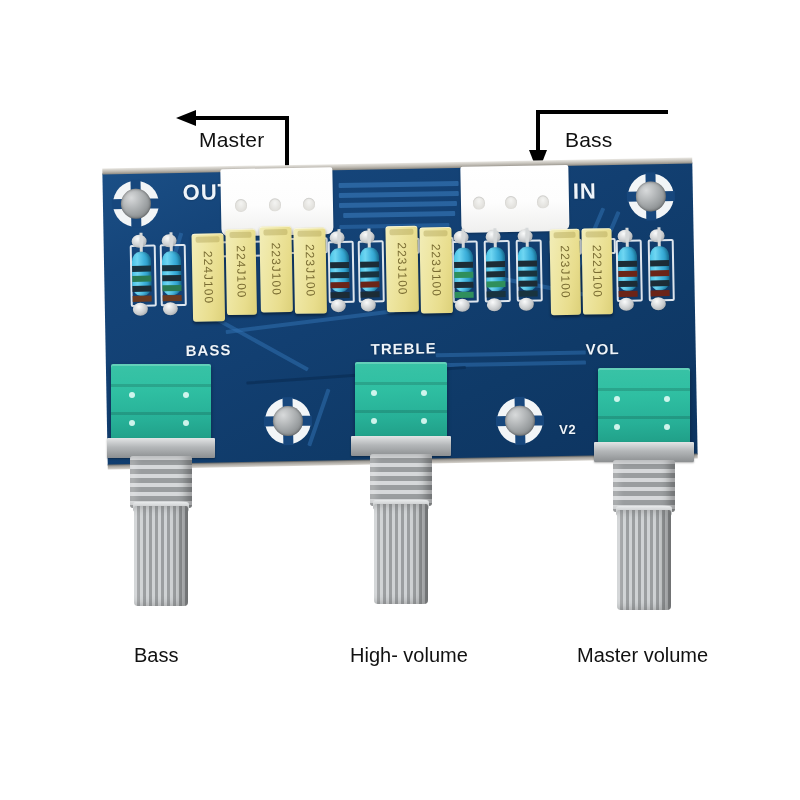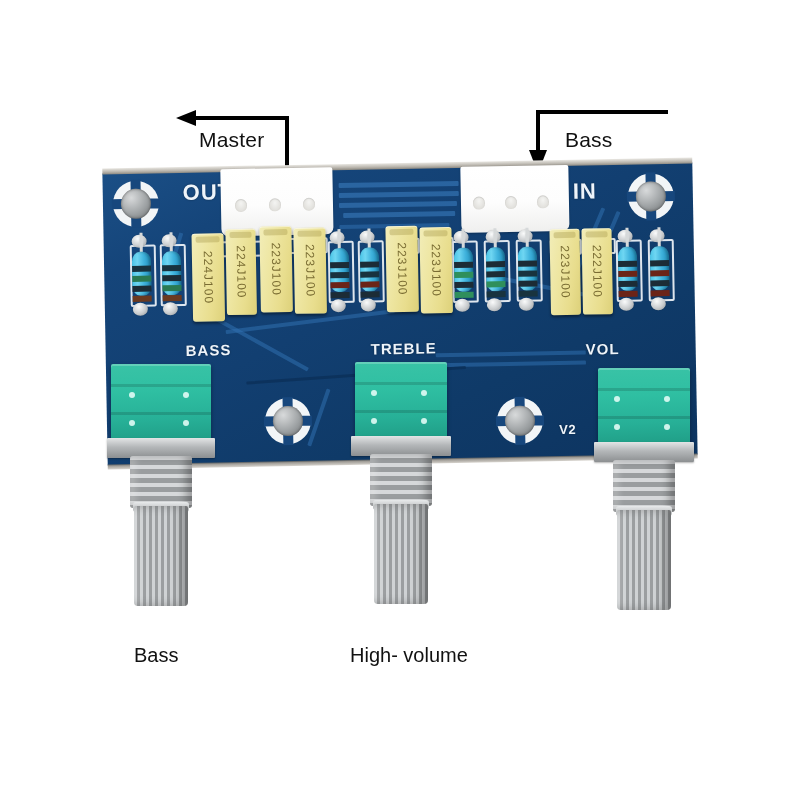--- a/index.html
+++ b/index.html
@@ -460,14 +460,15 @@
       <div class="dot" style="left:66px;top:56px;"></div>
     </div>
     <div class="metal-plate"></div>
     <div class="thread"></div>
     <div class="shaft-top"></div>
     <div class="shaft"></div>
   </div>
 
   <div class="cap-label" id="cap-bass">Bass</div>
   <div class="cap-label" id="cap-high">High- volume</div>
+  <div class="cap-label" id="cap-master">Master volume</div>
 
 </div>
 
 </body></html>

